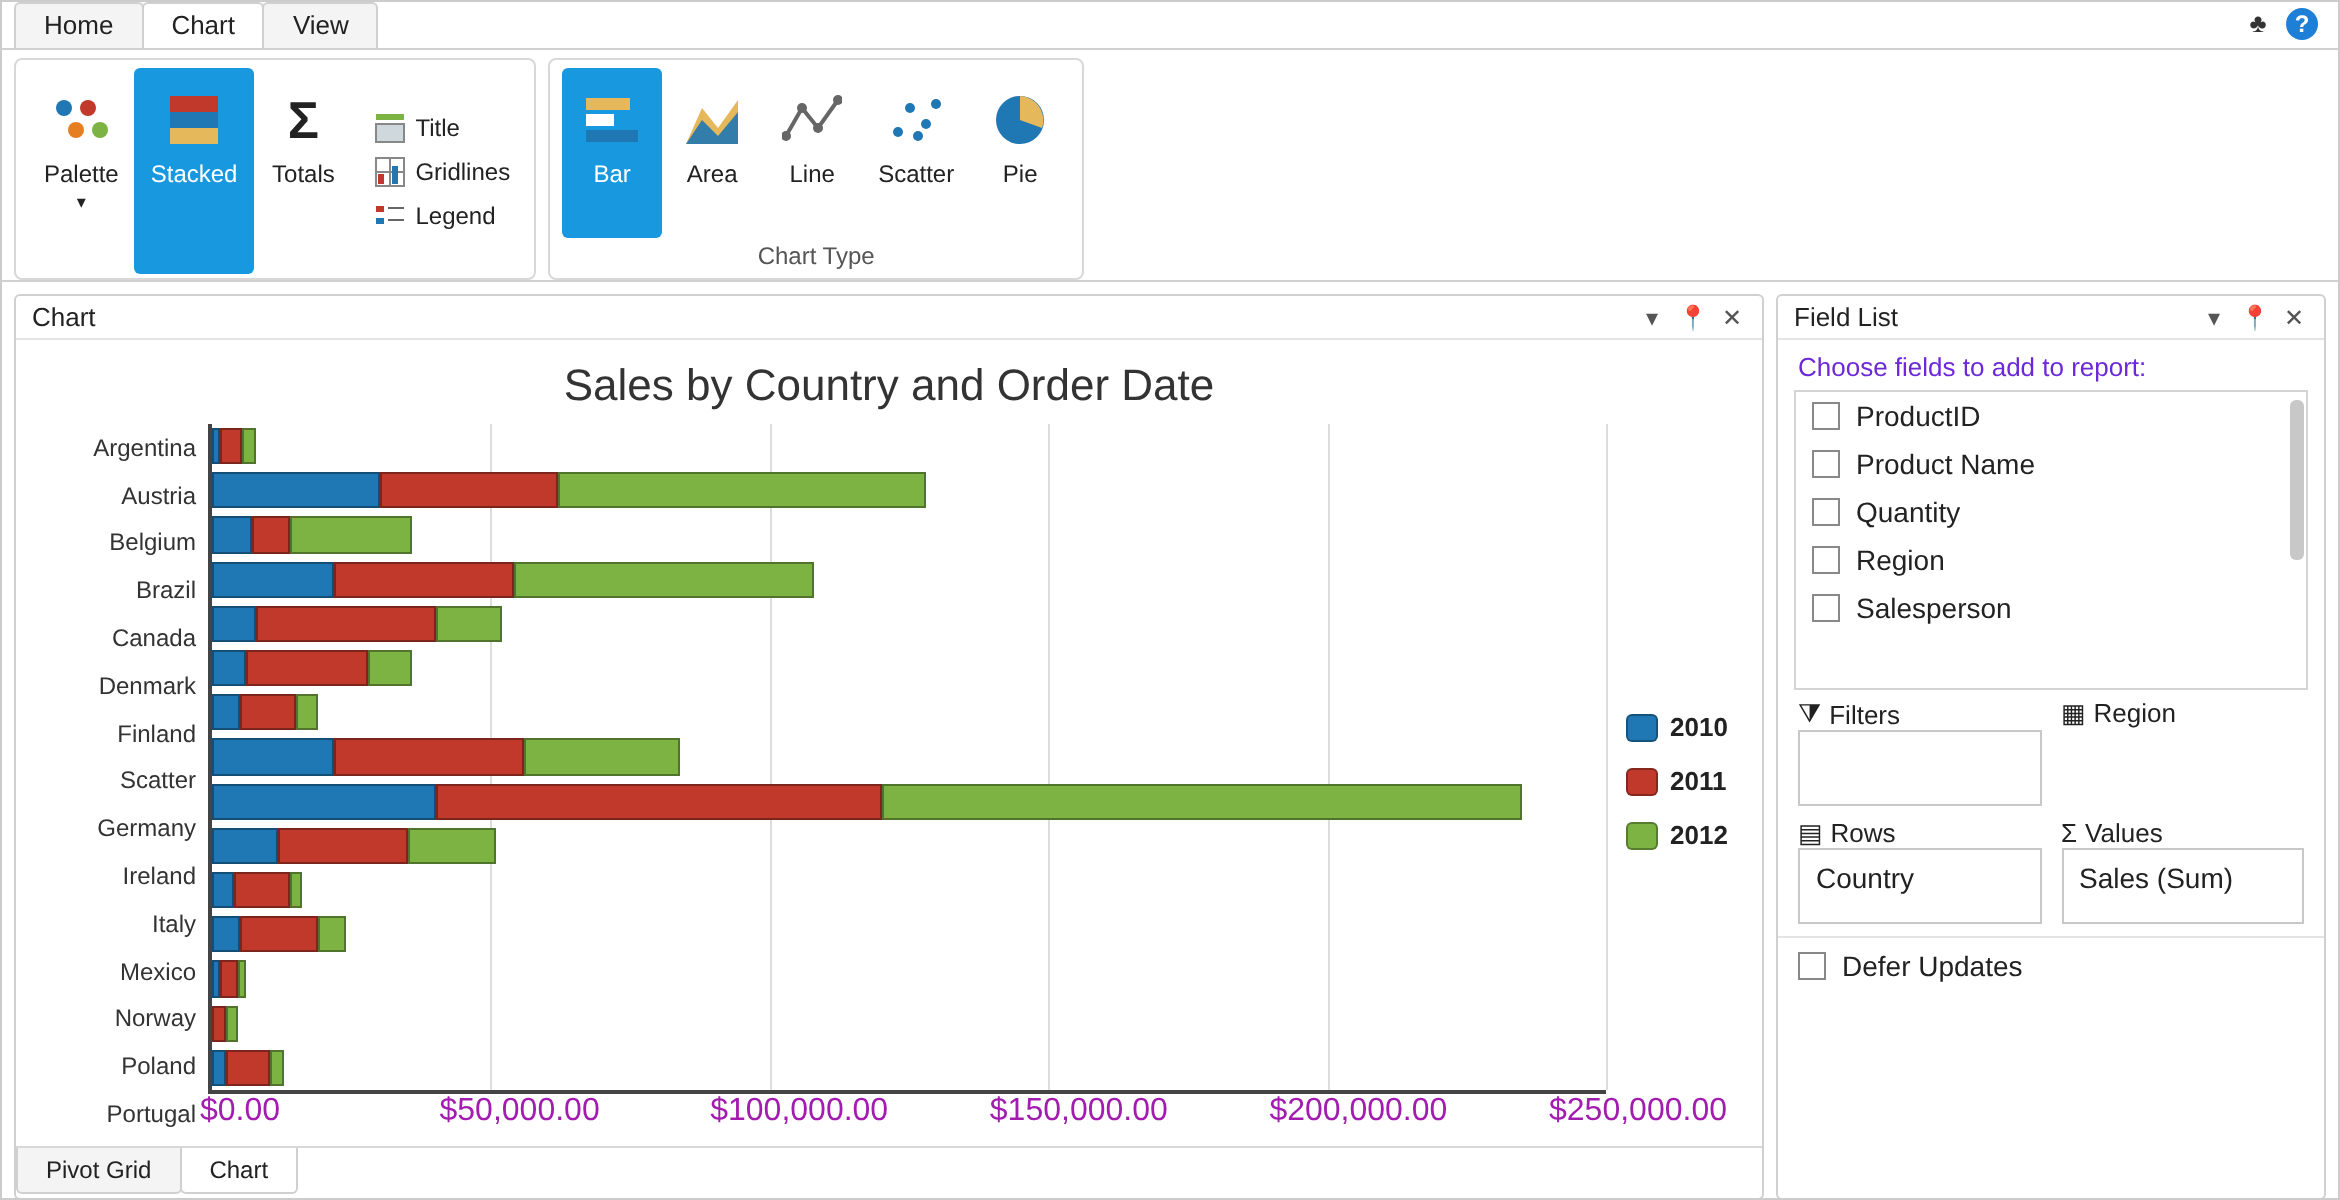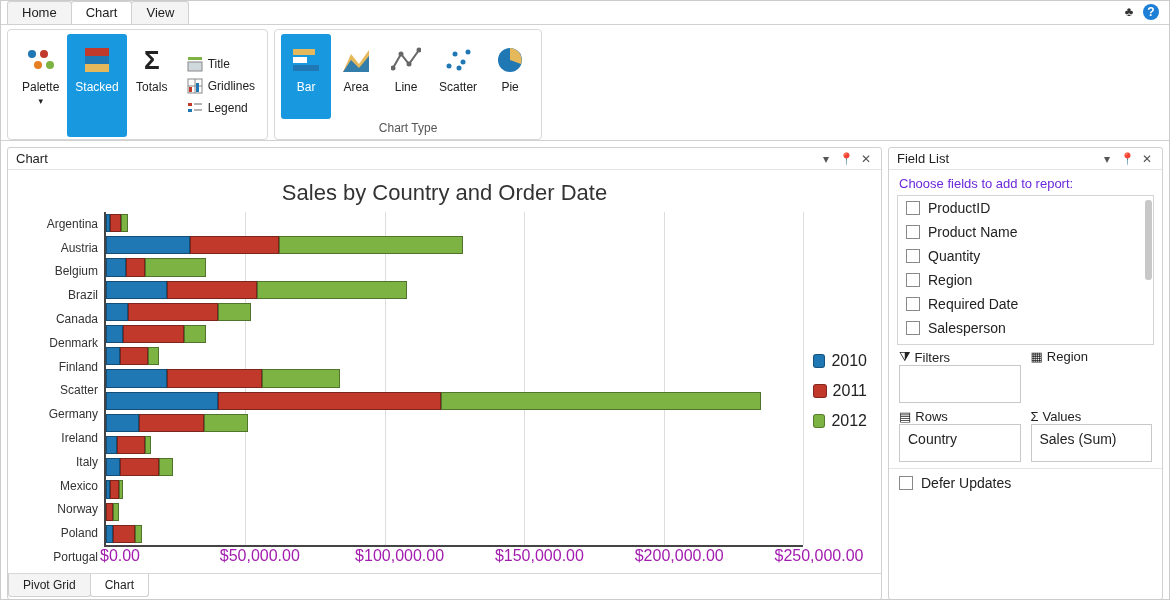--- a/index.html
+++ b/index.html
@@ -104,21 +104,21 @@
 .plot { flex:1; position:relative; border-left:2px solid #444; border-bottom:2px solid #444; }
 .row-bars { position:absolute; left:0; right:0; }
 .bar-seg { position:absolute; top:2px; bottom:2px; border:1px solid rgba(0,0,0,0.35); }
 .bar-seg.s2010 { background:#1f77b4; }
 .bar-seg.s2011 { background:#c0392b; }
 .bar-seg.s2012 { background:#7cb342; }
 .gridline { position:absolute; top:0; bottom:0; border-left:1px solid #ddd; }
 .x-axis { display:flex; position:relative; height:22px; }
 .x-tick { position:absolute; transform:translateX(-50%); font-size:16px; color:#a21caf; top:0;margin-left:16px; }
 .legend { width:64px; display:flex; flex-direction:column; justify-content:center; gap:12px; padding-left:10px; }
-.legend-item { display:flex; align-items:center; gap:6px; font-size:16px; }
+.legend-item { display:flex; align-items:center; gap:6px; font-size:13px;font-weight:bold; }
 .swatch { width:16px; height:14px; border-radius:3px; border:1px solid rgba(0,0,0,0.3); }
 .swatch.s2010{background:#1f77b4;} .swatch.s2011{background:#c0392b;} .swatch.s2012{background:#7cb342;}
 
 .bottom-tabs { display:flex; border-top:1px solid #d8d8d8; height:26px; align-items:flex-start; }
 .bottom-tabs .btab { padding:4px 14px; border:1px solid #d0d0d0; border-top:none; margin-right:-1px; background:#f4f4f4; cursor:pointer; border-radius:0 0 3px 3px; font-size:12px; }
 .bottom-tabs .btab.active { background:#fff; }
 
 
 .fl-section { padding:6px 10px 4px; font-size:13px; color:#6d28d9; }
 .fl-fields { border:1px solid #d4d4d4; margin:0 8px; height:150px; overflow-y:auto; position:relative; }
@@ -436,24 +436,20 @@
         <div class="frow">
           <span class="chk"></span>
           <span>Quantity</span>
         </div>
         <div class="frow">
           <span class="chk"></span>
           <span>Region</span>
         </div>
         <div class="frow">
           <span class="chk"></span>
-          <span>Required Date</span>
-        </div>
-        <div class="frow">
-          <span class="chk"></span>
           <span>Salesperson</span>
         </div>
       </div>
     <div class="fl-areas">
       <div>
         <div class="fl-area-label">
             <span>⧩</span>
             <span>Filters</span>
           </div>
         <div class="fl-area-box"></div>

